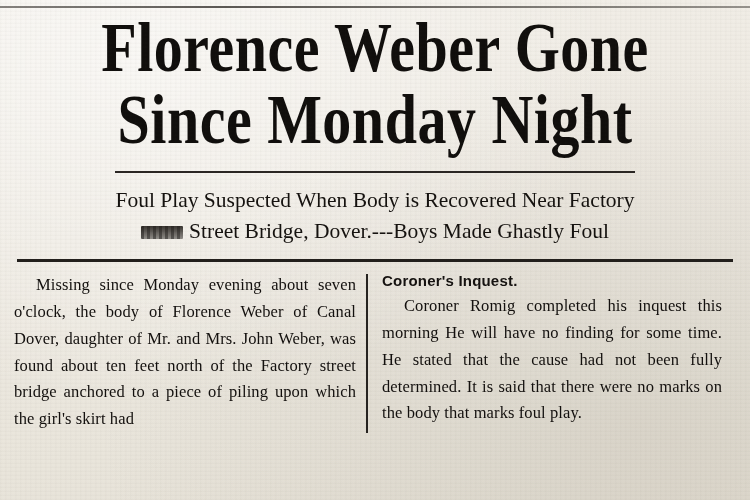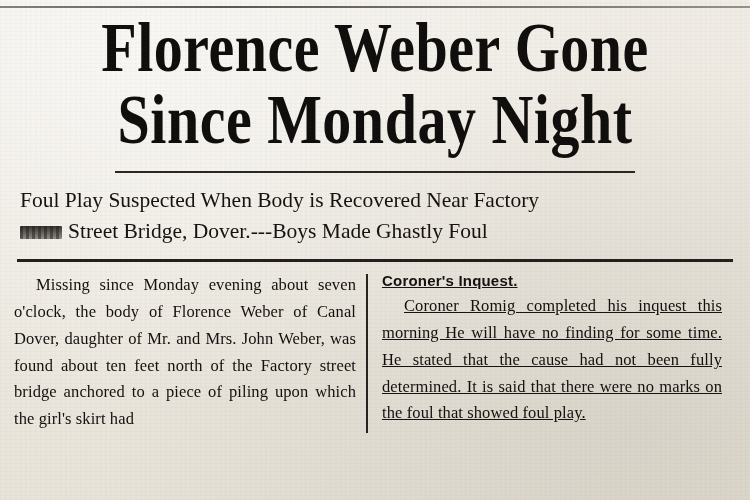--- a/index.html
+++ b/index.html
@@ -70,20 +70,21 @@
   .hr-thin {
     width: 520px;
     height: 2px;
     margin: 30px auto 0 auto;
     background: #2a2623;
     position: relative;
     z-index: 2;
   }
 
   .subhead {
+    text-align: center;
     font-size: 21.5px;
     line-height: 1.42;
     font-weight: 400;
     margin: 12px 6px 0 6px;
     color: #15120f;
     position: relative;
     z-index: 2;
   }
   .subhead .smudge {
     display: inline-block;
@@ -120,21 +121,20 @@
   }
   .col-divider {
     width: 2px;
     background: #262320;
     margin: 2px 0 0 0;
     align-self: stretch;
   }
   .col-right {
     width: 354px;
     padding-left: 14px;
-    text-decoration: underline;
   }
   .body-text {
     font-size: 16.5px;
     line-height: 1.62;
     text-align: justify;
     color: #13100e;
     letter-spacing: .1px;
   }
   .body-text p {
     margin: 0;
@@ -175,18 +175,18 @@
       <div class="body-text">
         <p>Missing since Monday evening about seven o'clock, the body of Florence Weber of Canal Dover, daughter of Mr. and Mrs. John Weber, was found about ten feet north of the Factory street bridge anchored to a piece of piling upon which the girl's skirt had</p>
       </div>
     </div>
 
     <div class="col-divider"></div>
 
     <div class="col col-right">
       <div class="col-head">Coroner's Inquest.</div>
       <div class="body-text">
-        <p>Coroner Romig completed his inquest this morning  He will have no finding for some time.  He stated that the cause had not been fully determined.  It is said that there were no marks on the foul that showed foul play.</p>
+        <p>Coroner Romig completed his inquest this morning  He will have no finding for some time.  He stated that the cause had not been fully determined.  It is said that there were no marks on the body that marks foul play.</p>
       </div>
     </div>
   </div>
 
 </div>
 
 </body></html>

